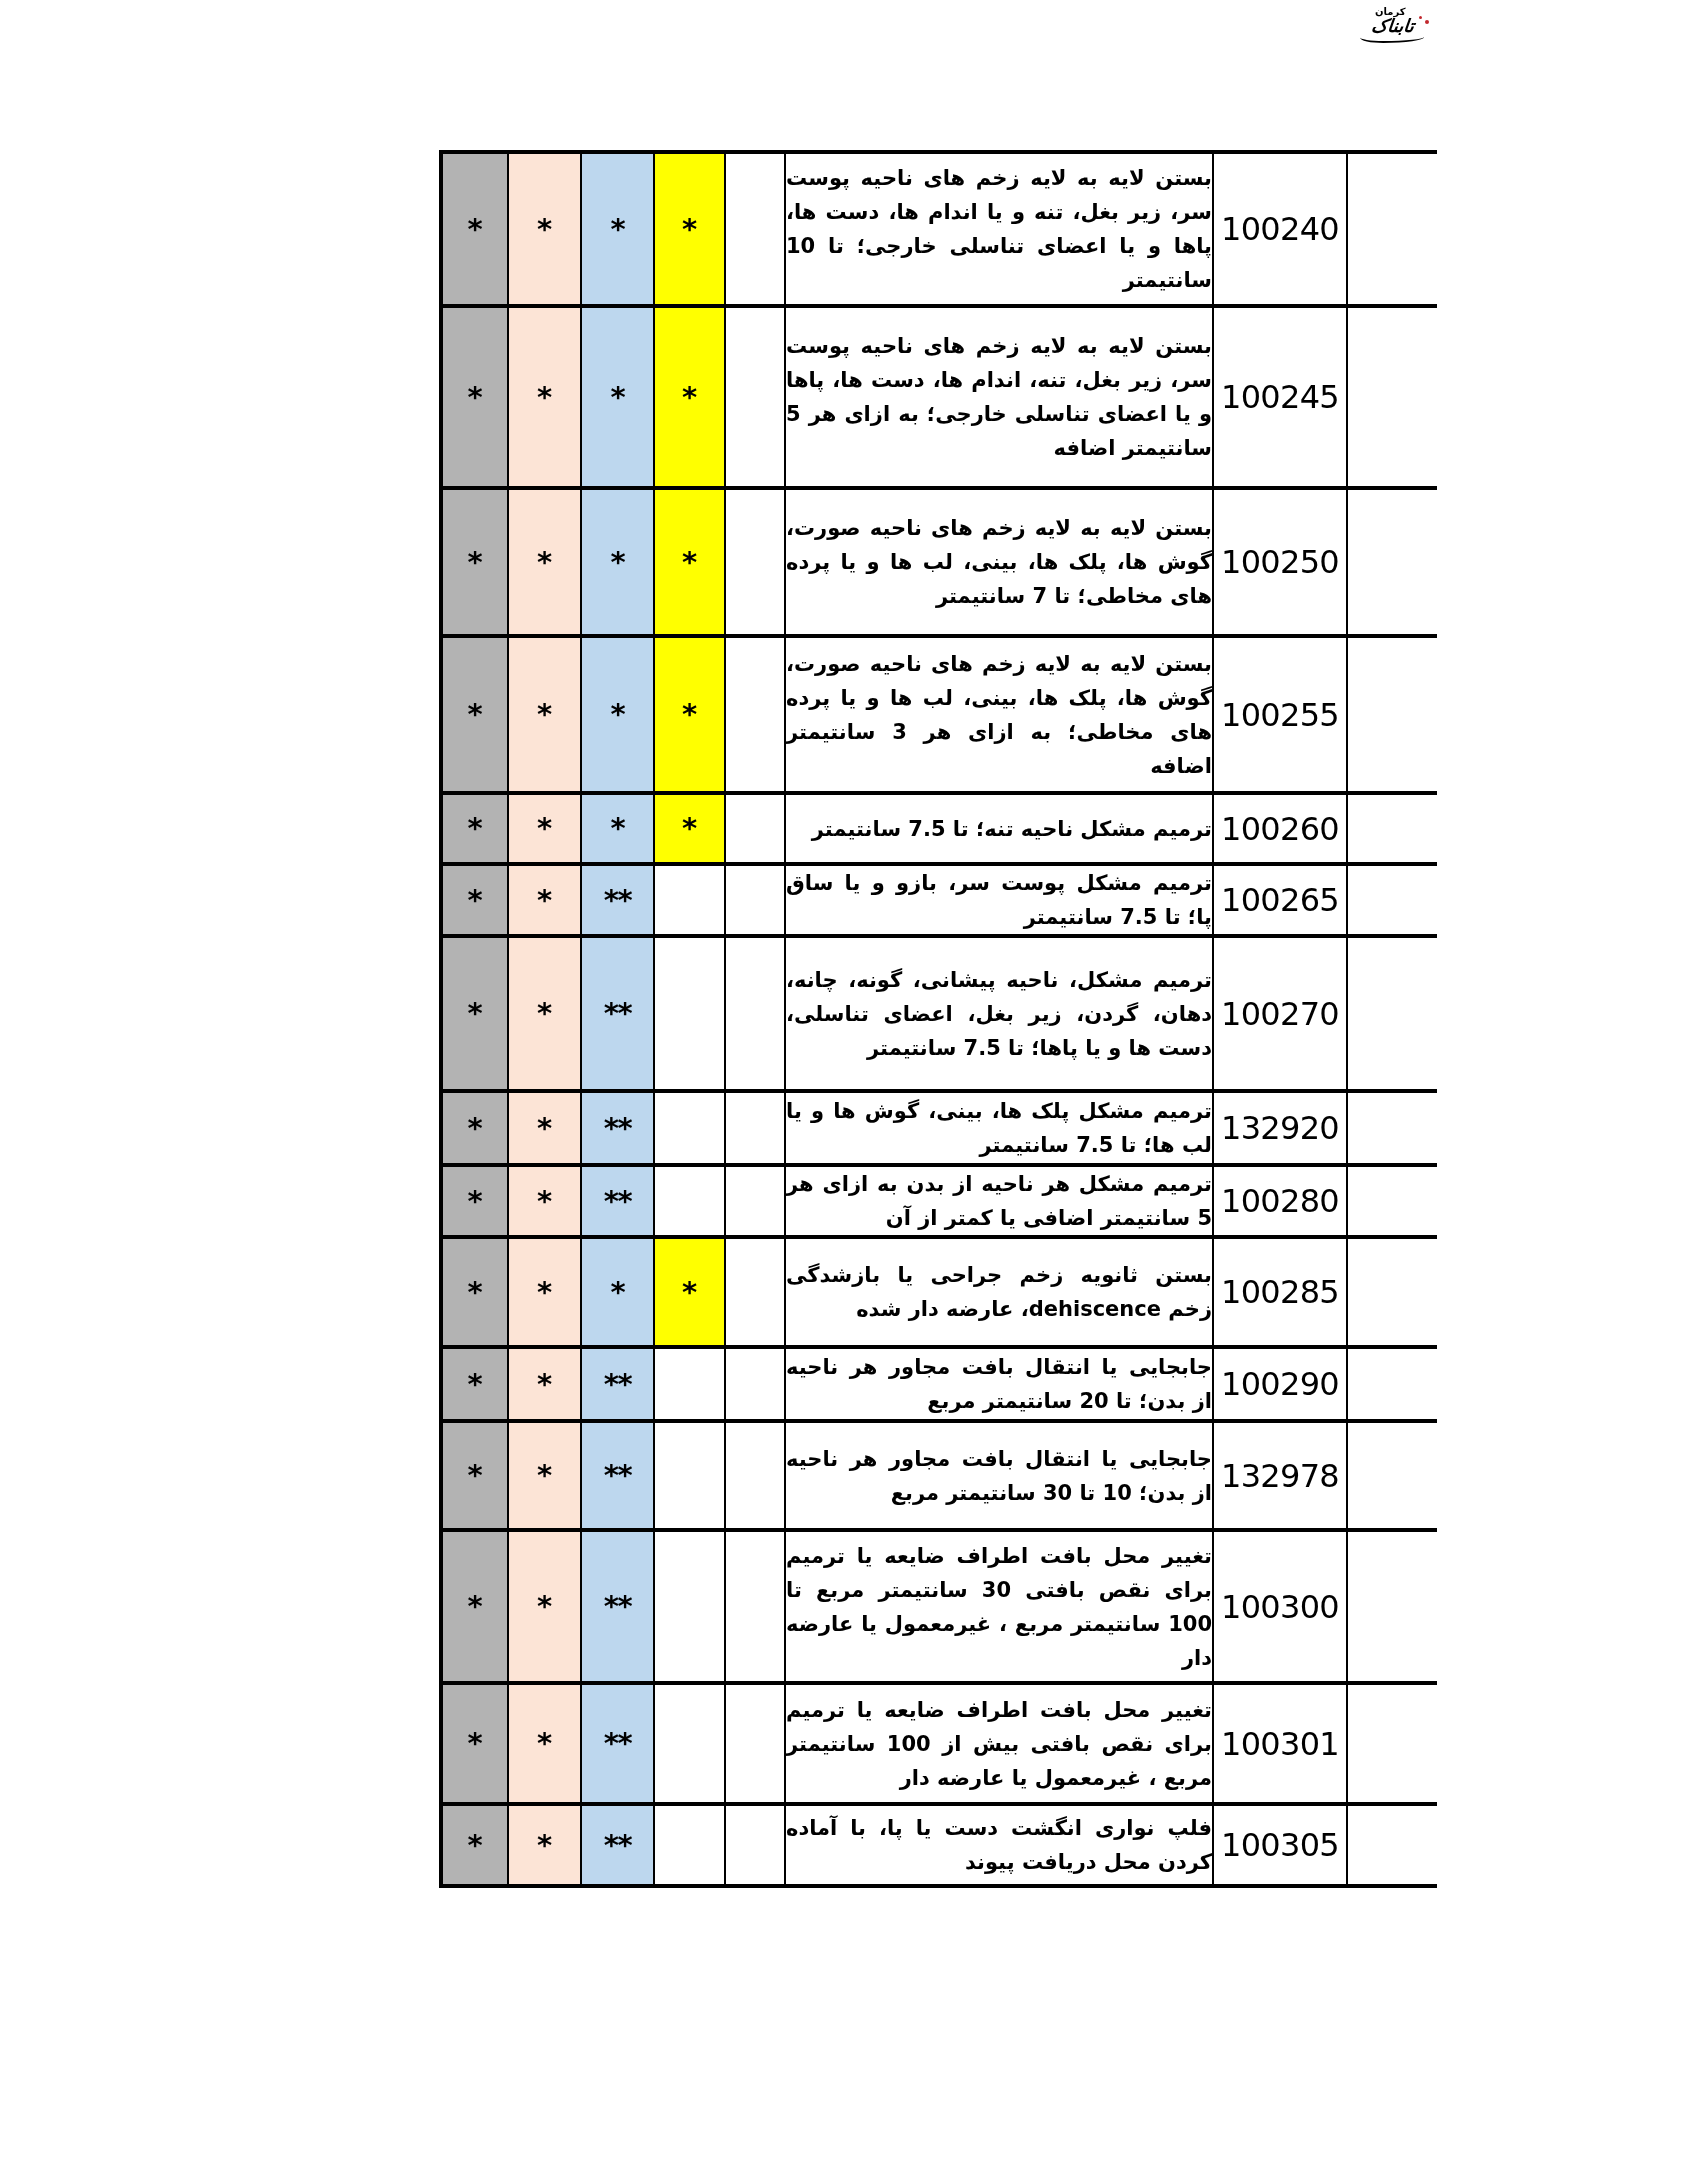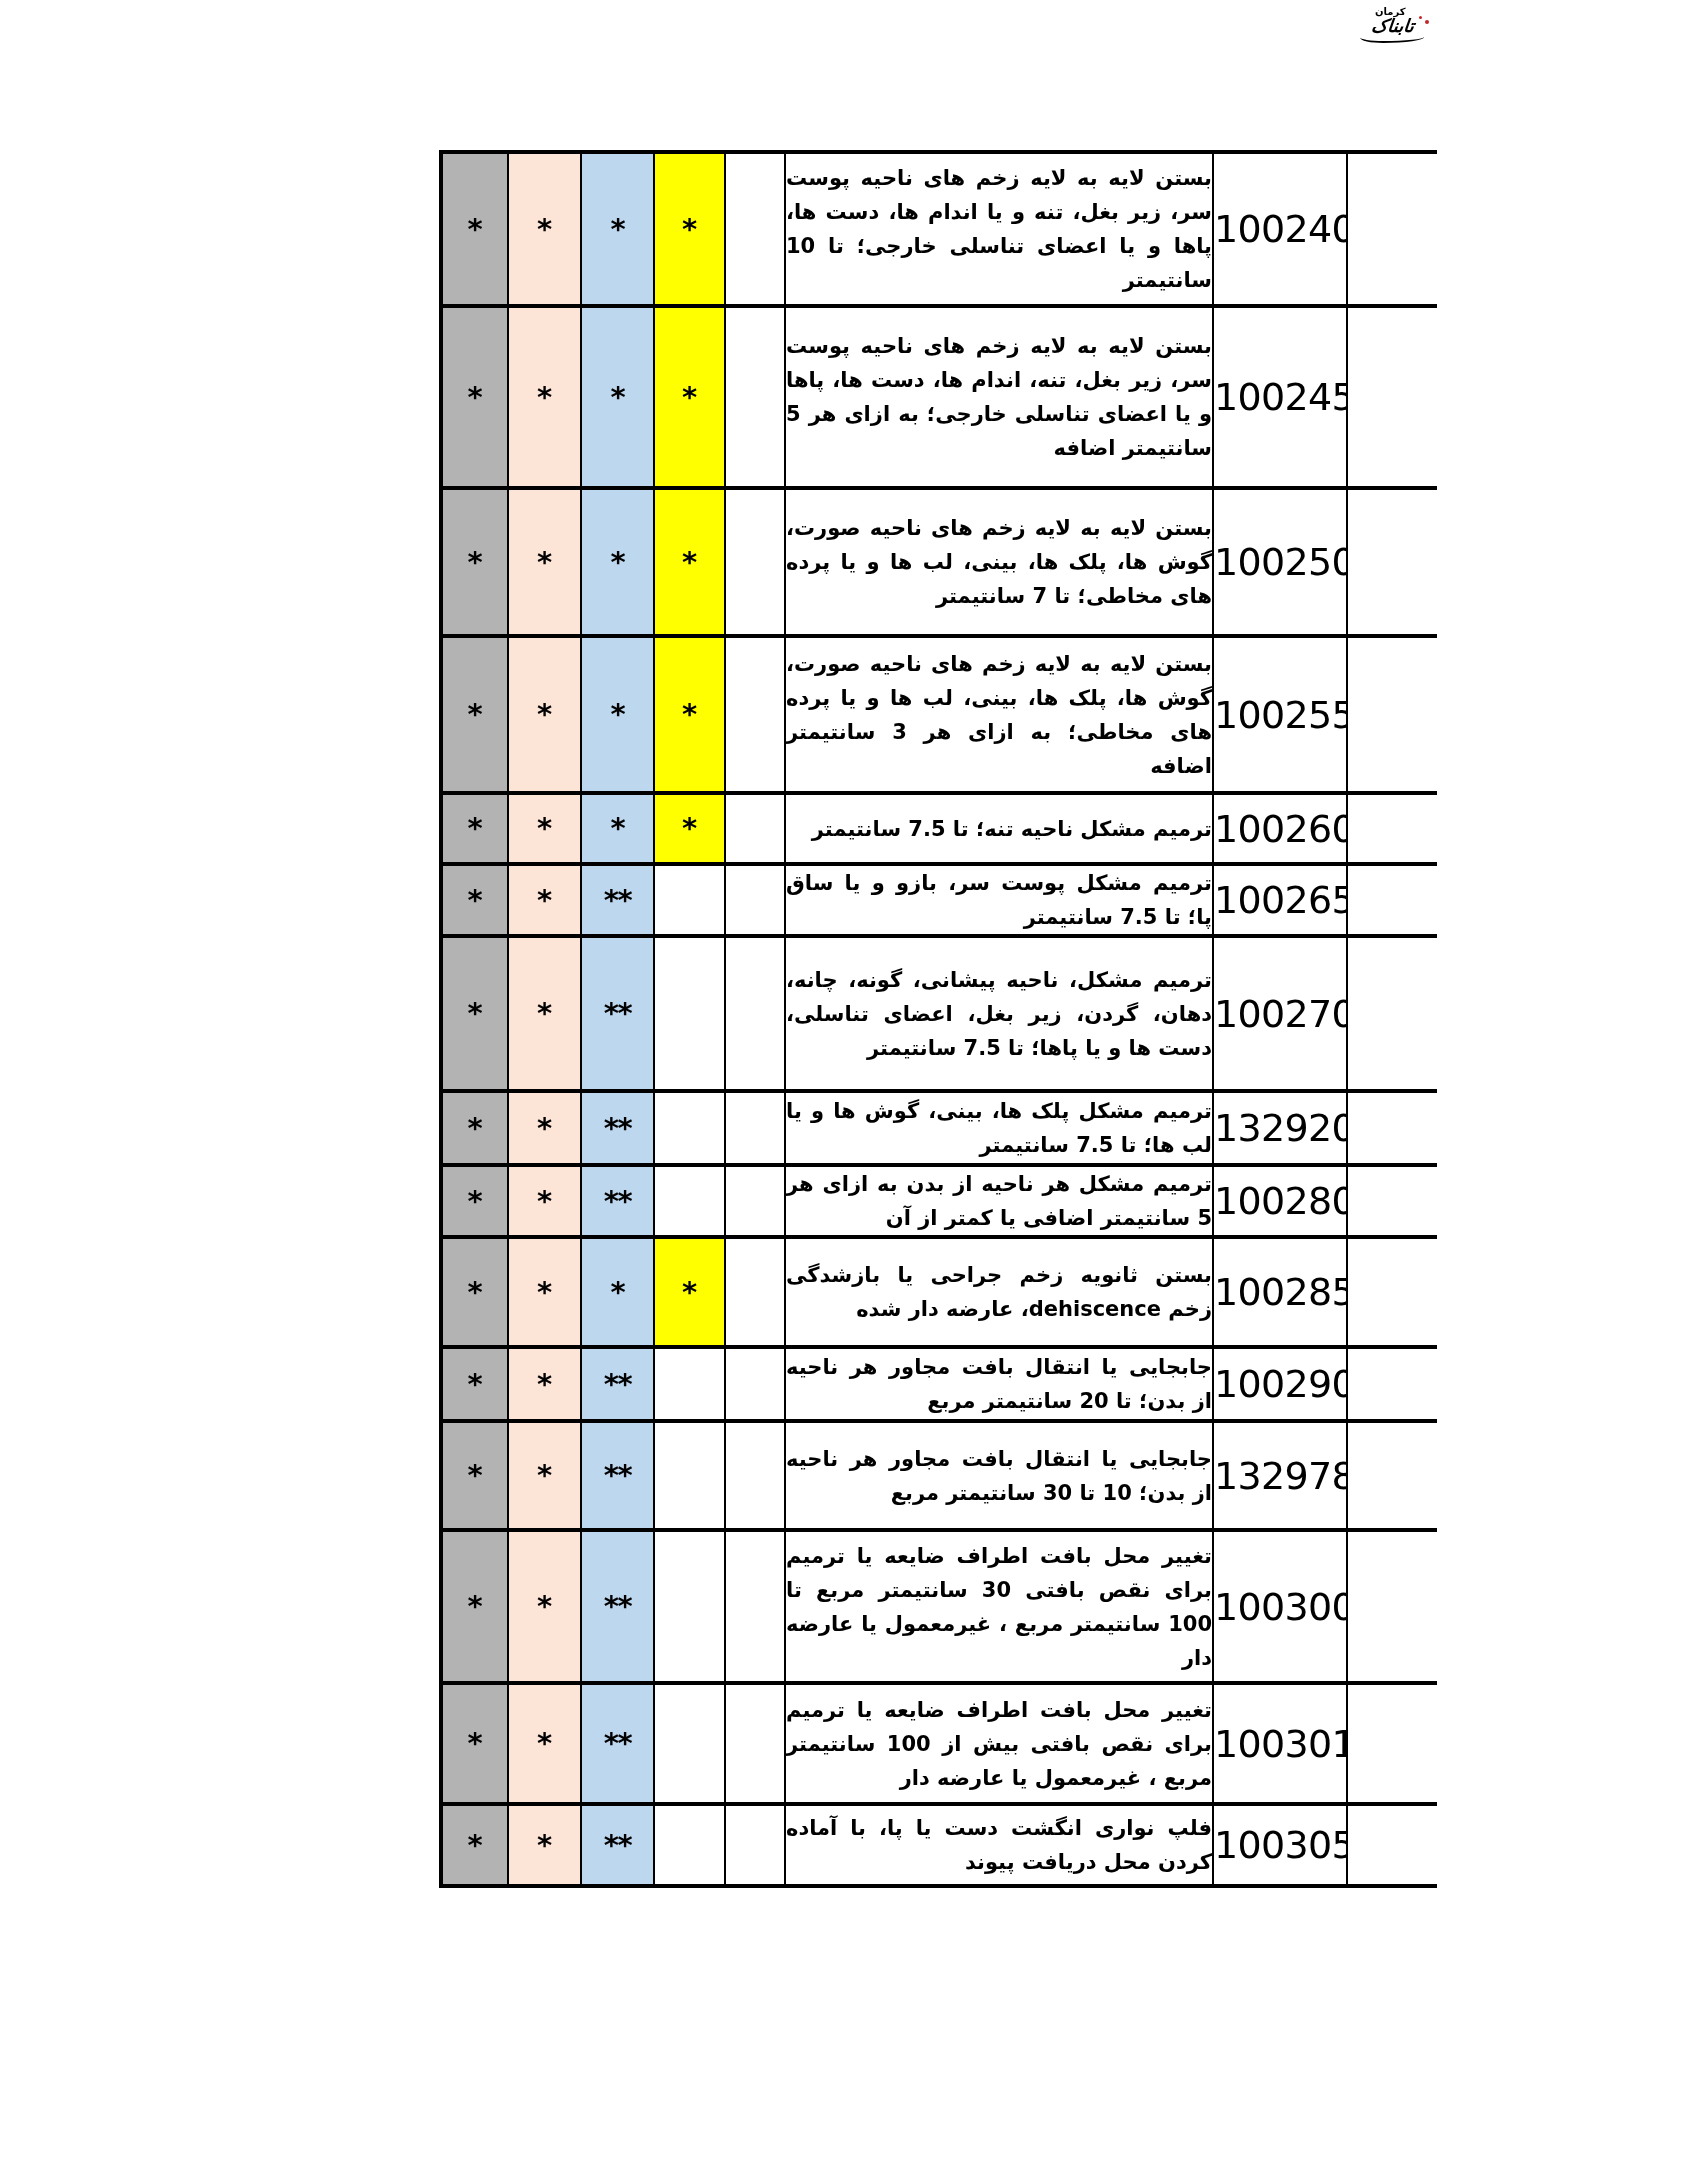--- a/index.html
+++ b/index.html
@@ -72,23 +72,23 @@
   tbody tr:nth-child(14){height:121px;}
   tbody tr:nth-child(15){height:82px;}
 
   .c-num{
     text-align:right;
     font-family:"DejaVu Sans",sans-serif;
     font-size:24px;font-weight:normal;direction:ltr;
   }
   .c-empty,.c-narrow{background:#ffffff;}
   .c-code{
-    text-align:right;direction:ltr;
+    text-align:center;direction:ltr;
     font-family:"DejaVu Sans",sans-serif;
-    font-size:38px;font-weight:normal;
+    font-size:32px;font-weight:normal;
     letter-spacing:-0.7px;
   }
   .c-desc{
     text-align:justify;
     padding:4px 6.6px 4px 6.6px;
     font-size:21px;font-weight:bold;
     line-height:34px;
   }
   .c-mark{
     text-align:center;

